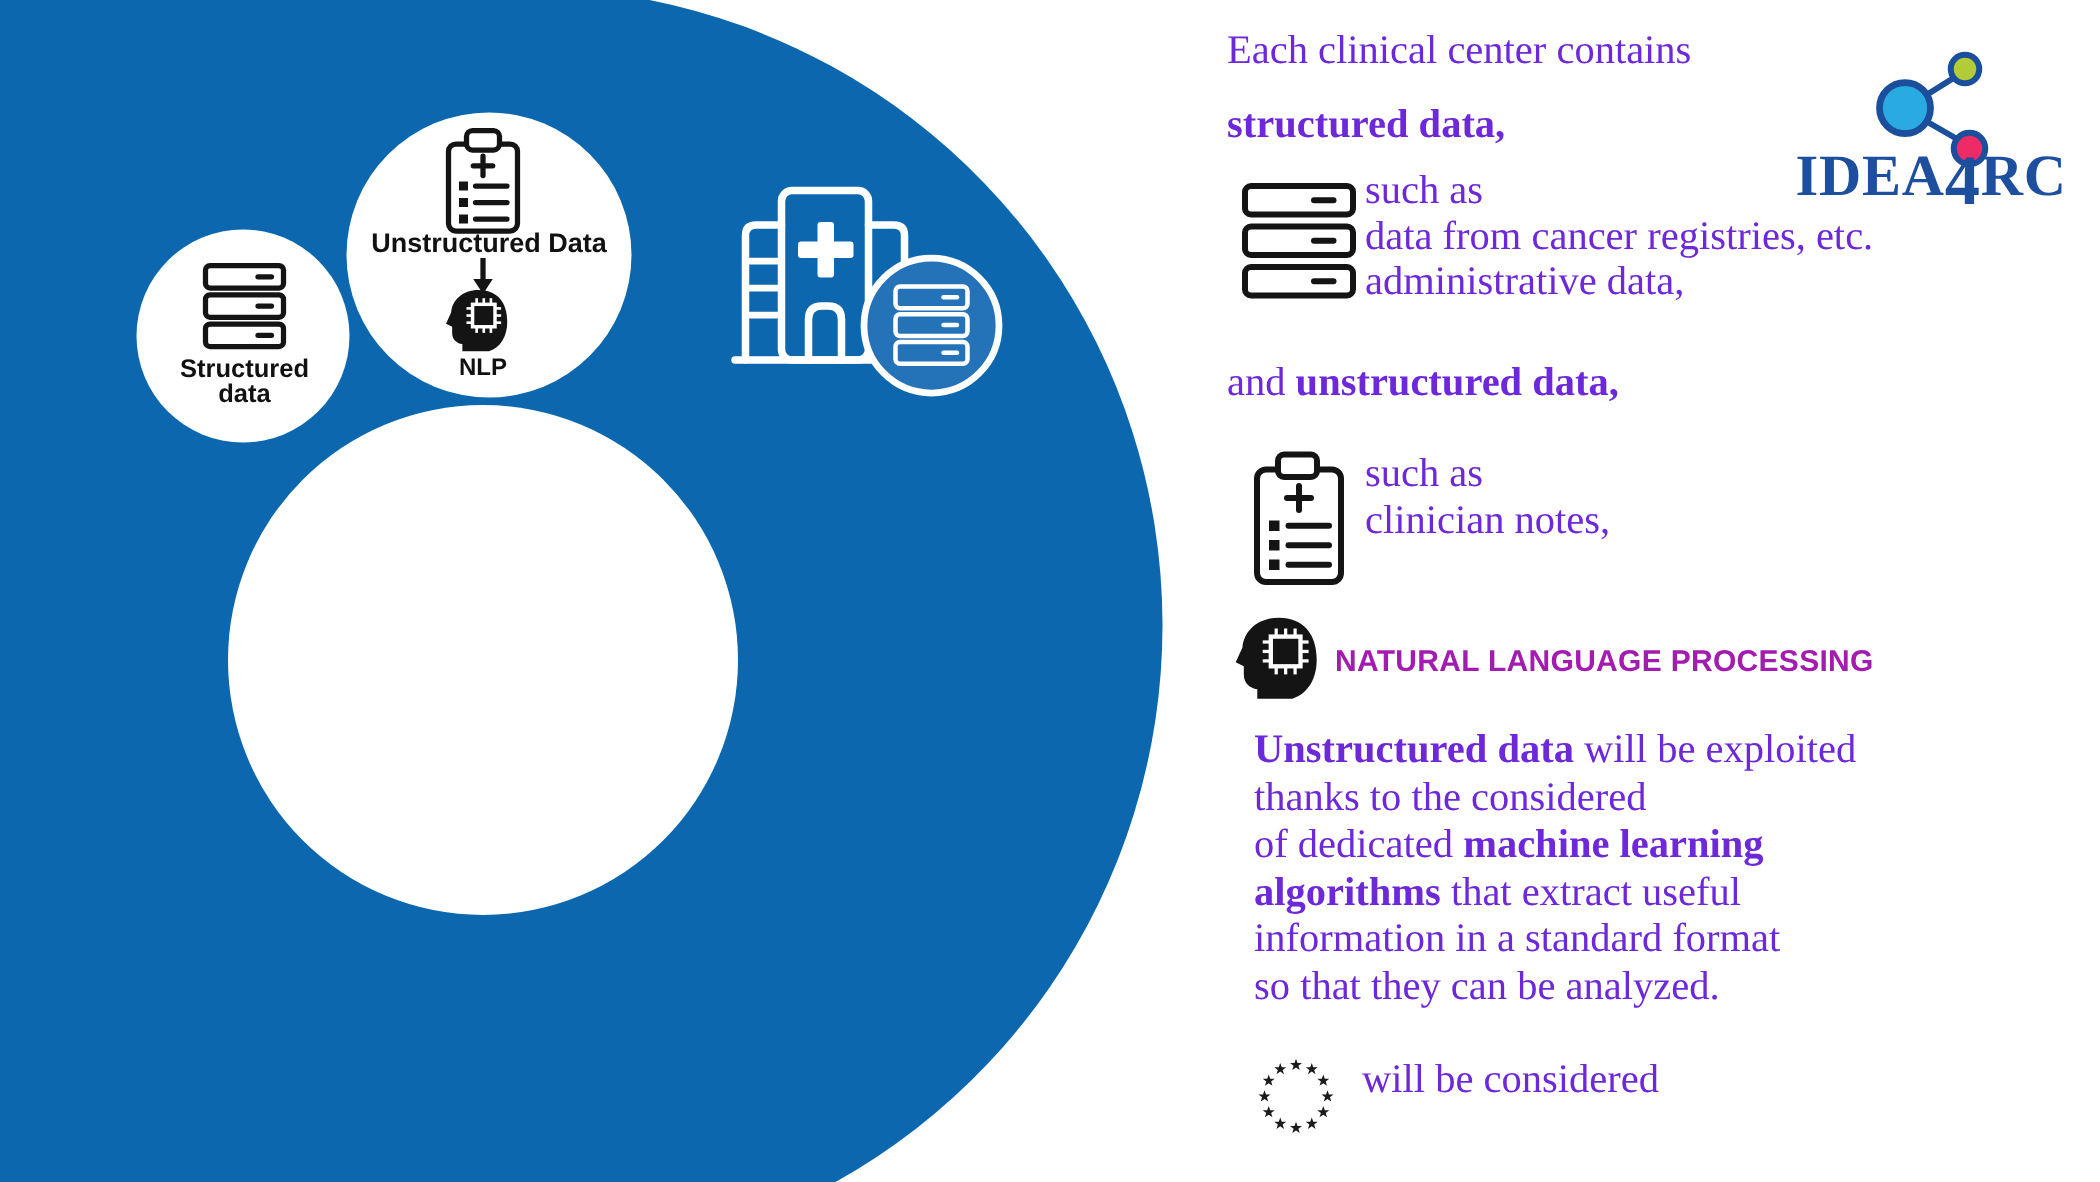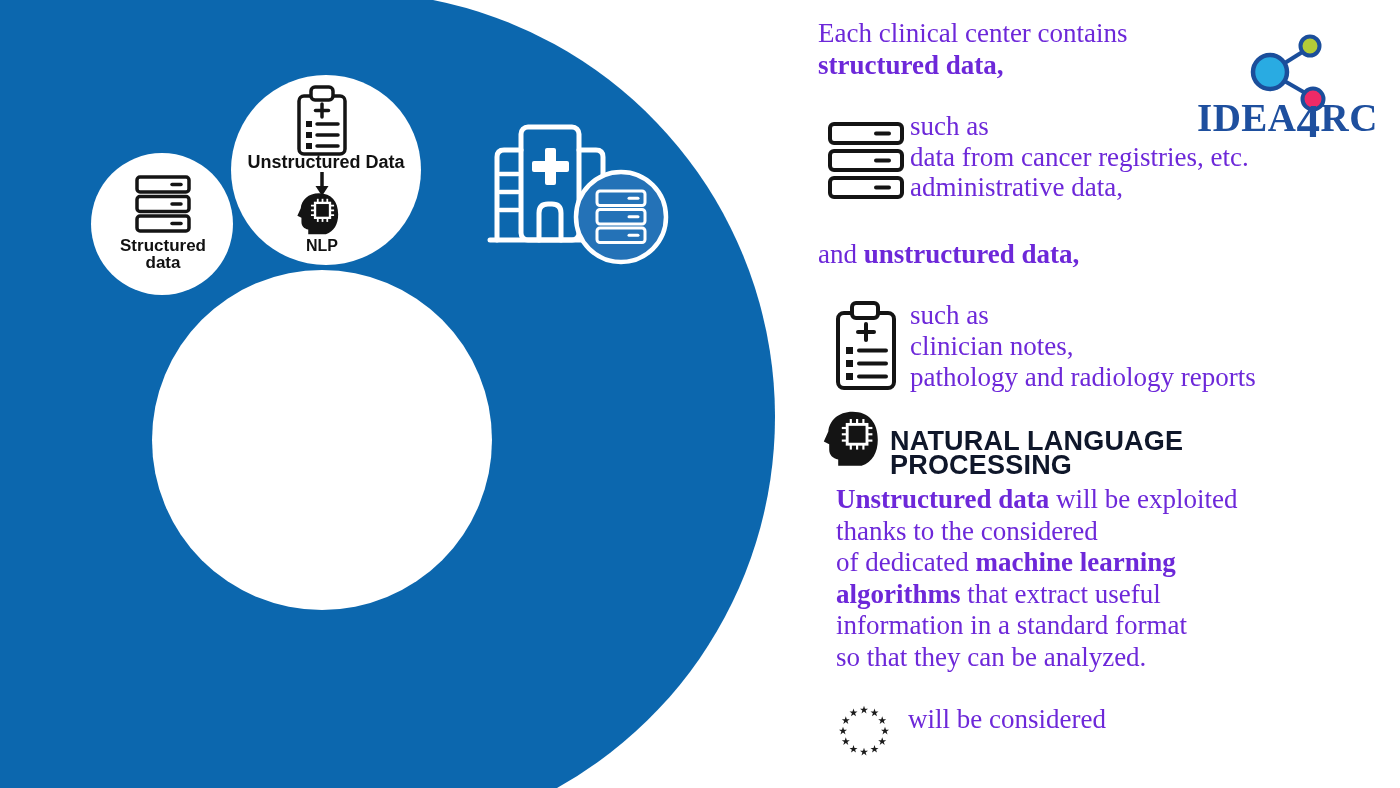--- a/index.html
+++ b/index.html
@@ -4,31 +4,31 @@
 <style>
   html,body{margin:0;padding:0;background:#ffffff;}
   .stage{
     position:relative;width:1400px;height:788px;background:#ffffff;
     overflow:hidden;font-family:"Liberation Serif","DejaVu Serif",serif;color:#141414;
   }
   .stage svg.bg{position:absolute;left:0;top:0;}
   .abs{position:absolute;}
   .serif{font-family:"Liberation Serif","DejaVu Serif",serif;font-size:27px;line-height:31px;color:#6d28d9;}
   .serif.big-lh{line-height:32px;}
-  .b{font-weight:bold;}
+  .b{font-weight:bold;margin-top:17px;}
   .sans-label{font-family:"Liberation Sans","DejaVu Sans",sans-serif;font-weight:bold;color:#111;text-align:center;}
   .struct-label{left:106px;top:237px;width:114px;font-size:17px;line-height:17px;}
   .unstruct-label{left:240px;top:153px;width:172px;font-size:18px;line-height:19px;}
   .nlp-label{left:292px;top:237px;width:60px;font-size:16px;}
   .intro{left:818px;top:17px;width:420px;}
   .list-structured{left:910px;top:111px;width:440px;line-height:30.5px;font-size:27px;}
   .and-line{left:818px;top:238px;width:420px;}
   .list-unstructured{left:910px;top:300px;width:440px;line-height:31px;font-size:27px;}
   .nlp-header{left:890px;top:429px;width:420px;font-family:"Liberation Sans","DejaVu Sans",sans-serif;
-    font-weight:bold;font-size:27px;line-height:24px;color:#0f172a;letter-spacing:0.2px;}
+    font-weight:bold;font-size:20px;line-height:24px;color:#a21caf;letter-spacing:0.2px;}
   .paragraph{left:836px;top:484px;width:470px;line-height:31.5px;}
   .eu-text{left:908px;top:703px;width:440px;line-height:32px;}
   .logo-text{left:1197px;top:96px;width:210px;font-family:"Liberation Serif","DejaVu Serif",serif;
     font-weight:600;font-size:39px;color:#1e4f9e;letter-spacing:0.5px;line-height:44px;}
   .logo-text .four{font-size:47px;vertical-align:-6px;}
 </style>
 </head>
 <body>
 
 <div class="stage">
@@ -207,21 +207,20 @@
     <div>administrative data,</div>
   </div>
 
   <div class="abs serif big-lh and-line">
     <span>and </span><span class="b">unstructured data,</span>
   </div>
 
   <div class="abs serif list-unstructured">
     <div>such as</div>
     <div>clinician notes,</div>
-    <div>pathology and radiology reports</div>
   </div>
 
   <div class="abs nlp-header">NATURAL LANGUAGE PROCESSING</div>
 
   <div class="abs serif paragraph">
     <div><span class="b">Unstructured data</span><span> will be exploited</span></div>
     <div>thanks to the considered</div>
     <div><span>of dedicated </span><span class="b">machine learning</span></div>
     <div><span class="b">algorithms</span><span> that extract useful</span></div>
     <div>information in a standard format</div>

